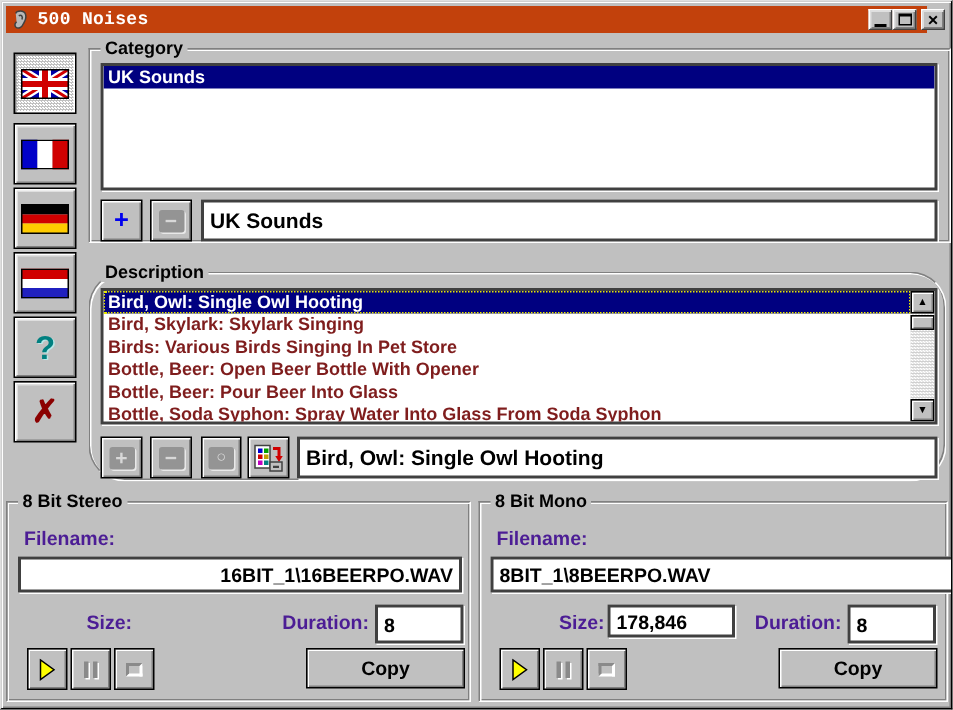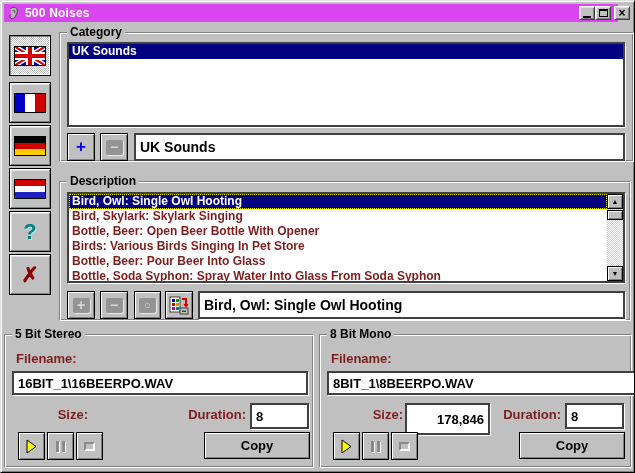--- a/index.html
+++ b/index.html
@@ -8,21 +8,21 @@
 
   .window {
     position:relative; width:635px; height:473px; background:#c0c0c0;
     border:1px solid; border-color:#dfdfdf #000 #000 #dfdfdf;
     box-shadow: inset 1px 1px 0 #fff, inset -1px -1px 0 #808080;
     overflow:hidden;
   }
 
   .titlebar {
     position:absolute; left:3px; top:3px; width:614px; height:18px;
-    background:#d946ef; display:flex; align-items:center;
+    background:#c2410c; display:flex; align-items:center;font-family:Liberation Mono, monospace;
   }
   .title-text {
     color:#fff; font-weight:bold; font-size:12px; margin-left:4px; letter-spacing:.2px;
   }
   .tb-btn {
     position:absolute; width:16px; height:14px; top:5px; background:#c0c0c0;
     border:1px solid; border-color:#fff #404040 #404040 #fff;
     box-shadow: inset 1px 1px 0 #dfdfdf, inset -1px -1px 0 #808080;
     display:flex; align-items:center; justify-content:center;
   }
@@ -91,21 +91,21 @@
     background-size:2px 2px;
   }
   .sbar .btn { position:absolute; left:0; width:16px; height:15px; font-size:7px; }
   .sbar .up { top:0; }
   .sbar .down { bottom:0; }
   .thumb {
     position:absolute; left:0; top:16px; width:16px; height:10px; background:#c0c0c0;
     border:1px solid #000; box-shadow: inset 1px 1px 0 #fff, inset -1px -1px 0 #808080;
   }
 
-  .lbl { position:absolute; font-weight:bold; font-size:13px; color:#7f1d1d; white-space:nowrap; }
+  .lbl { position:absolute; font-weight:bold; font-size:13px; color:#4c1d95; white-space:nowrap; }
 
   .pause-bars { display:flex; gap:3px; }
   .pause-bars div { width:3px; height:11px; background:#8a8a8a; box-shadow:1px 1px 0 #fff; }
   .stop-sq { width:11px; height:9px; border:2px solid; border-color:#8a8a8a #fff #fff #8a8a8a; }
 </style>
 </head>
 <body>
 
 <div class="window">
 
@@ -184,28 +184,28 @@
     </div>
     <div class="btn" style="left:7px; top:100px; width:28px; height:28px;">
       <span class="plus-blue">+</span>
     </div>
     <div class="btn" style="left:40px; top:100px; width:28px; height:28px;">
       <span class="dis-badge">−</span>
     </div>
     <input class="field" style="left: 74px; top: 100px; width: 491px; height: 28px; font-size: 14px;" value="UK Sounds">
   </div>
 
-  <div class="group" style="left:58px; top:180px; width:572px; height:140px;">
+  <div class="group" style="left:58px; top:180px; width:572px; height:140px;border-radius:24px;">
     <span class="group-label">Description</span>
     <div class="sunken" style="left:7px; top:10px; width:558px; height:91px;">
       <div style="position:absolute; left:0; top:0; right:16px;">
         <div class="lrow sel focus">Bird, Owl: Single Owl Hooting</div>
         <div class="lrow">Bird, Skylark: Skylark Singing</div>
+        <div class="lrow">Birds: Various Birds Singing In Pet Store</div>
         <div class="lrow">Bottle, Beer: Open Beer Bottle With Opener</div>
-        <div class="lrow">Birds: Various Birds Singing In Pet Store</div>
         <div class="lrow">Bottle, Beer: Pour Beer Into Glass</div>
         <div class="lrow">Bottle, Soda Syphon: Spray Water Into Glass From Soda Syphon</div>
       </div>
       <div class="sbar">
         <div class="btn up">
           <span>▲</span>
         </div>
         <div class="thumb"></div>
         <div class="btn down">
           <span>▼</span>
@@ -235,23 +235,23 @@
           <path d="M14.5 8 L17 12 L19.5 8 Z" fill="#d00000"></path>
           <rect x="11" y="12" width="8" height="6" fill="#c0c0c0" stroke="#404040"></rect>
           <rect x="13" y="14.5" width="4" height="1.5" fill="#404040"></rect>
         </svg>
       </span>
     </div>
     <input class="field" style="left: 138px; top: 109px; width: 427px; height: 28px; font-size: 14px;" value="Bird, Owl: Single Owl Hooting">
   </div>
 
   <div class="group" style="left:3px; top:333px; width:310px; height:134px;">
-    <span class="group-label">5 Bit Stereo</span>
+    <span class="group-label">8 Bit Stereo</span>
     <span class="lbl" style="left:11px; top:16px;">Filename:</span>
-    <input class="field" style="left: 7px; top: 36px; width: 296px; height: 24px;" value="16BIT_1\16BEERPO.WAV">
+    <input class="field" style="left: 7px; top: 36px; width: 296px; height: 24px; text-align: right;" value="16BIT_1\16BEERPO.WAV">
     <span class="lbl" style="left:35px; top:72px; width:48px; text-align:right;">Size:</span>
     <span class="lbl" style="left:177px; top:72px; width:64px; text-align:right;">Duration:</span>
     <input class="field" style="left: 245px; top: 68px; width: 59px; height: 26px;" value="8">
     <div class="btn" style="left:13px; top:97px; width:27px; height:28px;">
       <span style="display:inline-flex;">
         <svg width="11" height="15" viewBox="0 0 11 15">
             <polygon points="1,1 1,14 10,7.5" fill="#ffff00" stroke="#000"></polygon>
           </svg>
       </span>
     </div>
@@ -267,21 +267,21 @@
     <div class="btn copy-btn" style="left:199px; top:97px; width:106px; height:27px;">
       <span>Copy</span>
     </div>
   </div>
 
   <div class="group" style="left:318px; top:333px; width:313px; height:134px;">
     <span class="group-label">8 Bit Mono</span>
     <span class="lbl" style="left:11px; top:16px;">Filename:</span>
     <input class="field" style="left: 7px; top: 36px; width: 344px; height: 24px;" value="8BIT_1\8BEERPO.WAV">
     <span class="lbl" style="left:35px; top:72px; width:48px; text-align:right;">Size:</span>
-    <input class="field" style="left: 85px; top: 68px; width: 85px; height: 32px; text-align: right;" value="178,846">
+    <input class="field" style="left: 85px; top: 68px; width: 85px; height: 22px;" value="178,846">
     <span class="lbl" style="left:177px; top:72px; width:64px; text-align:right;">Duration:</span>
     <input class="field" style="left: 245px; top: 68px; width: 59px; height: 26px;" value="8">
     <div class="btn" style="left:13px; top:97px; width:27px; height:28px;">
       <span style="display:inline-flex;">
         <svg width="11" height="15" viewBox="0 0 11 15">
             <polygon points="1,1 1,14 10,7.5" fill="#ffff00" stroke="#000"></polygon>
           </svg>
       </span>
     </div>
     <div class="btn" style="left:42px; top:97px; width:27px; height:28px;">

